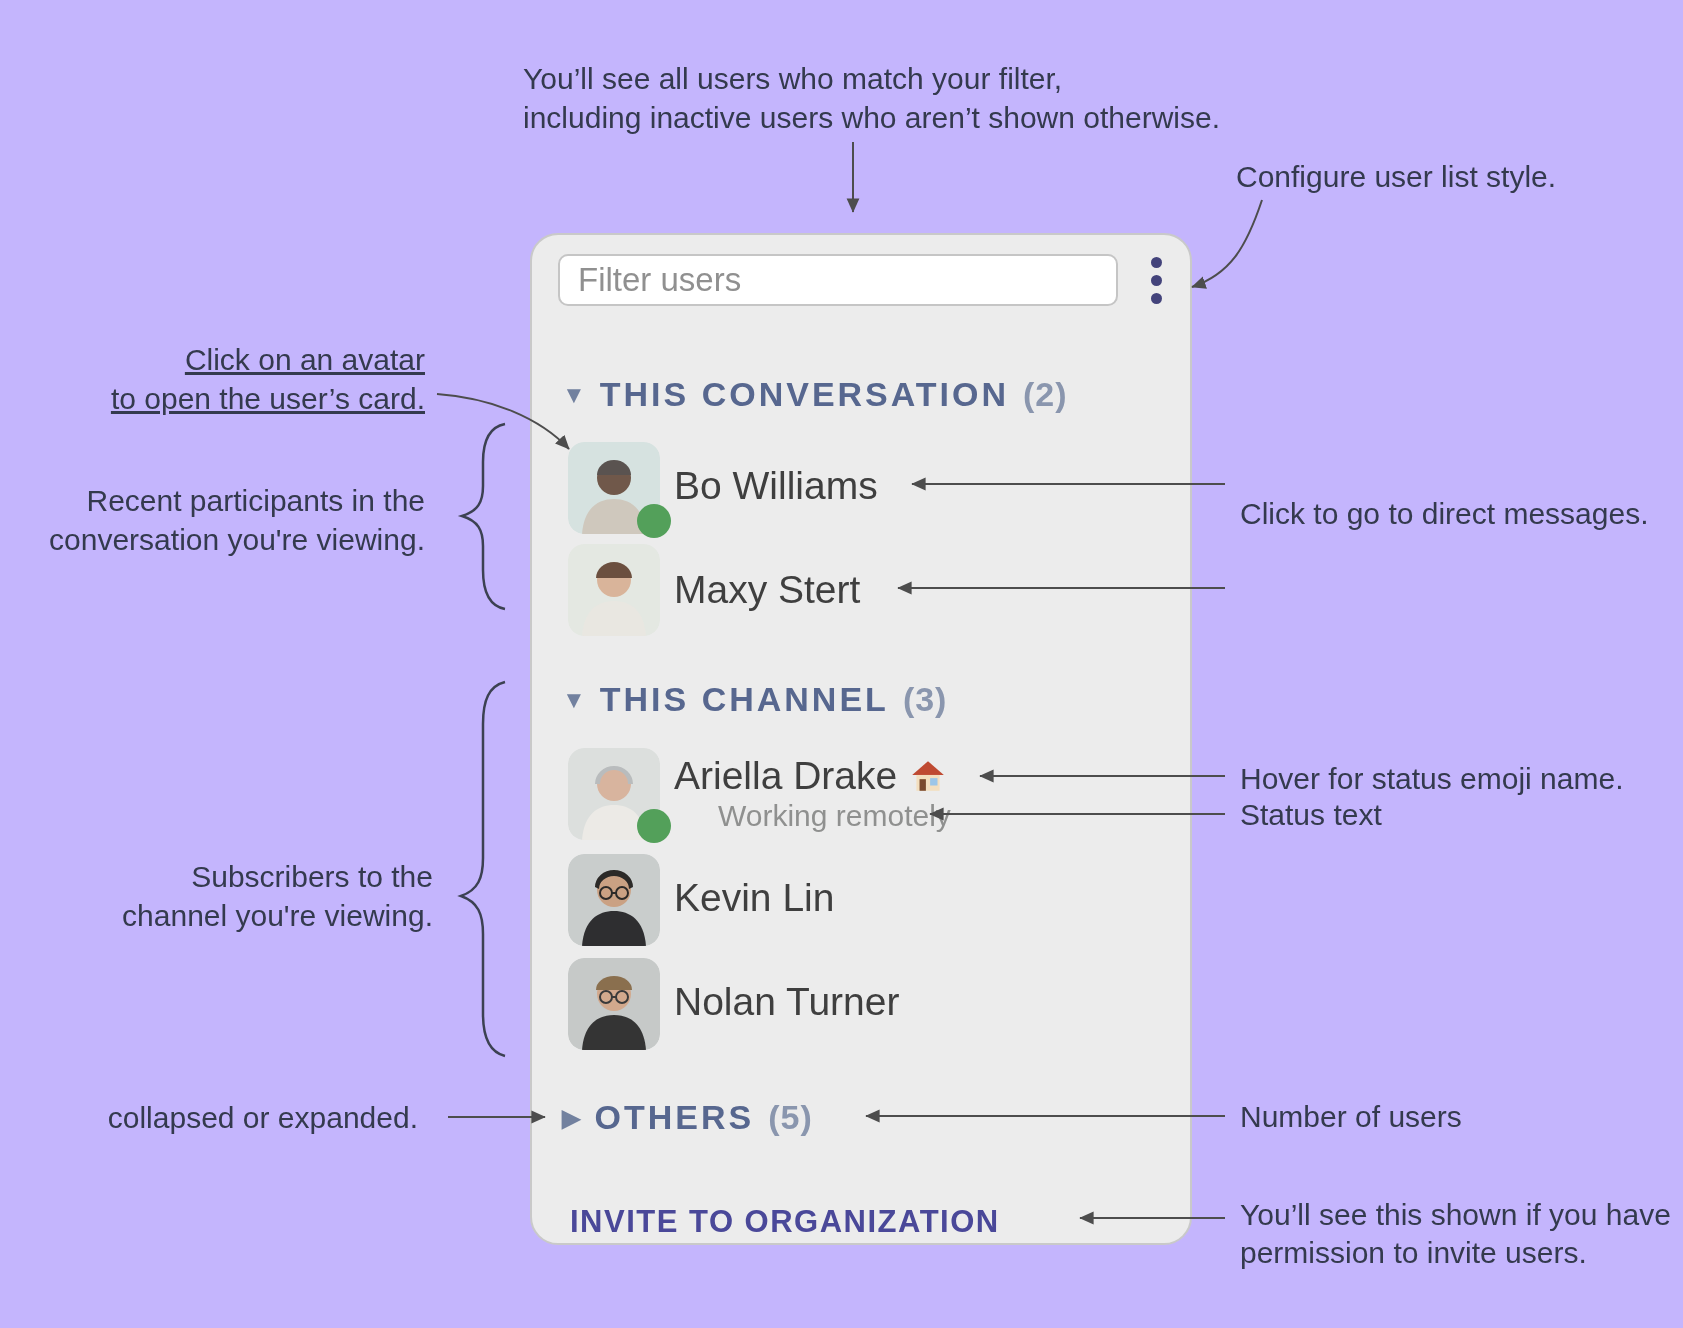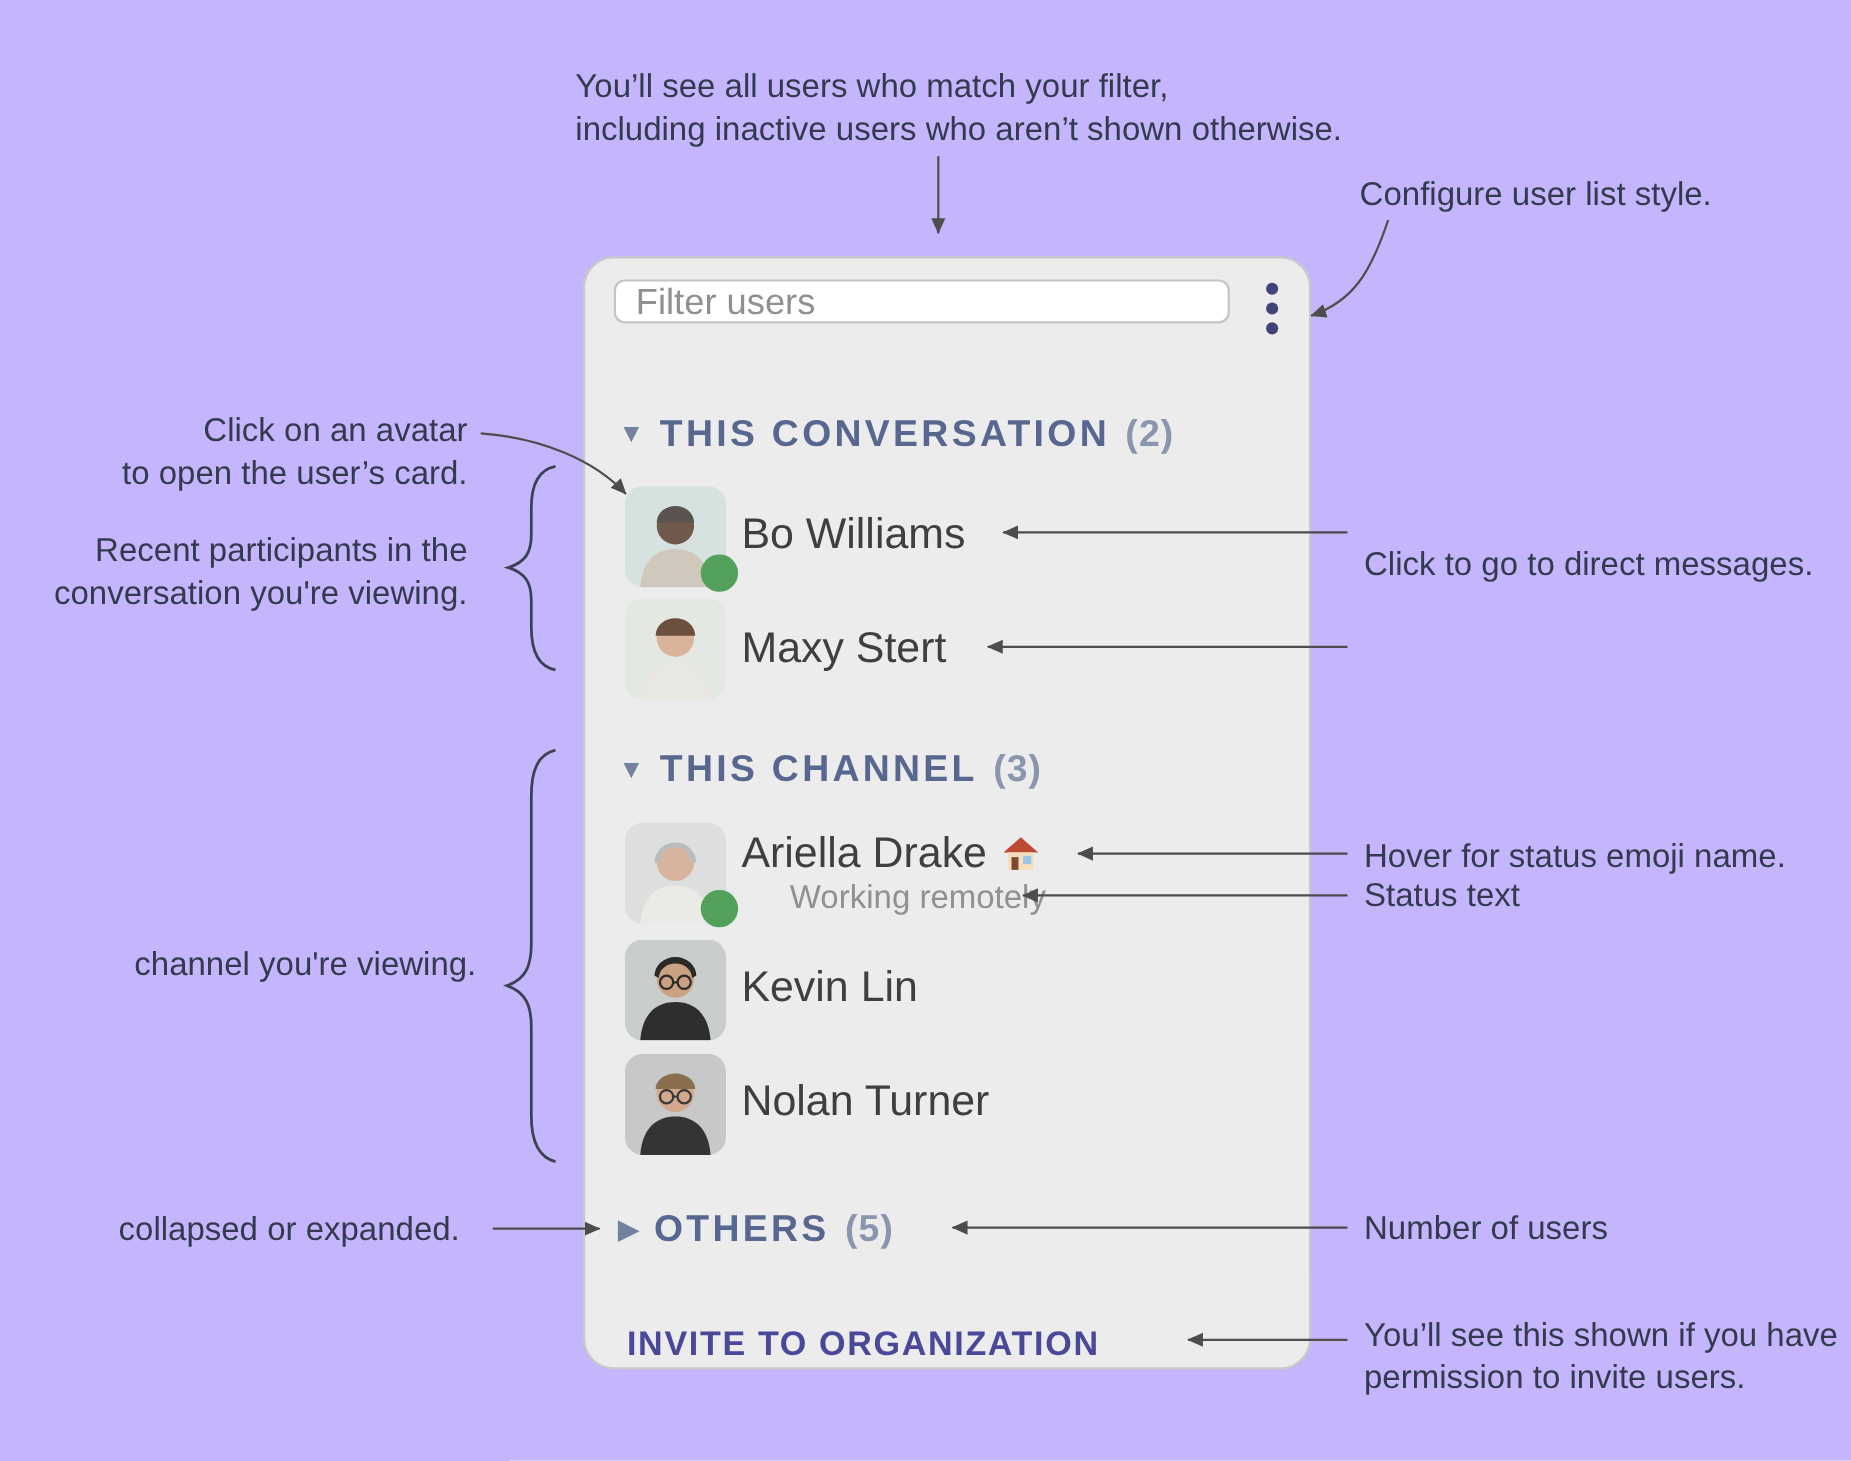--- a/index.html
+++ b/index.html
@@ -11,21 +11,21 @@
     position:absolute;color:#343a4e;font-size:30px;line-height:39px;white-space:nowrap;
   }
   .note.right-align{text-align:right;}
   svg.overlay{position:absolute;left:0;top:0;pointer-events:none;}
   
   .panel{
     position:absolute;left:530px;top:233px;width:662px;height:1012px;
     background:#ececec;border:2px solid #c9c9c9;border-radius:28px;box-sizing:border-box;
   }
   .filter-input{
-    position:absolute;left:26px;top:19px;width:560px;height:40px;box-sizing:border-box;
+    position:absolute;left:26px;top:19px;width:560px;height:52px;box-sizing:border-box;
     border:2px solid #c5c5c5;border-radius:10px;background:#ffffff;
     font-family:"Liberation Sans", sans-serif;font-size:33px;color:#444;padding:0 18px;outline:none;
   }
   .filter-input::placeholder{color:#909090;}
   .kebab{
     position:absolute;left:608px;top:16px;width:32px;height:58px;border:none;background:transparent;
     display:flex;flex-direction:column;align-items:center;justify-content:center;gap:7px;cursor:pointer;padding:0;
   }
   .kebab .dot{width:11px;height:11px;border-radius:50%;background:#43437b;}
   .sec-header{
@@ -56,31 +56,32 @@
 
 <div id="canvas">
 
   <div class="note" style="left:523px;top:59px;">
     <div>You’ll see all users who match your filter,</div>
     <div>including inactive users who aren’t shown otherwise.</div>
   </div>
 
   <div class="note" style="left:1236px;top:157px;">Configure user list style.</div>
 
-  <div class="note right-align" style="right:1258px;top:372px;">
+  <div class="note right-align" style="right:1258px;top:340px;text-decoration:underline;">
     <div>Click on an avatar</div>
     <div>to open the user’s card.</div>
   </div>
 
   <div class="note right-align" style="right:1258px;top:481px;">
     <div>Recent participants in the</div>
     <div>conversation you're viewing.</div>
   </div>
 
   <div class="note right-align" style="right:1250px;top:857px;">
+    <div>Subscribers to the</div>
     <div>channel you're viewing.</div>
   </div>
 
   <div class="note right-align" style="right:1265px;top:1096px;line-height:44px;">
     <div>collapsed or expanded.</div>
   </div>
 
   <div class="note" style="left:1240px;top:465px;margin-top:29px;">Click to go to direct messages.</div>
 
 

